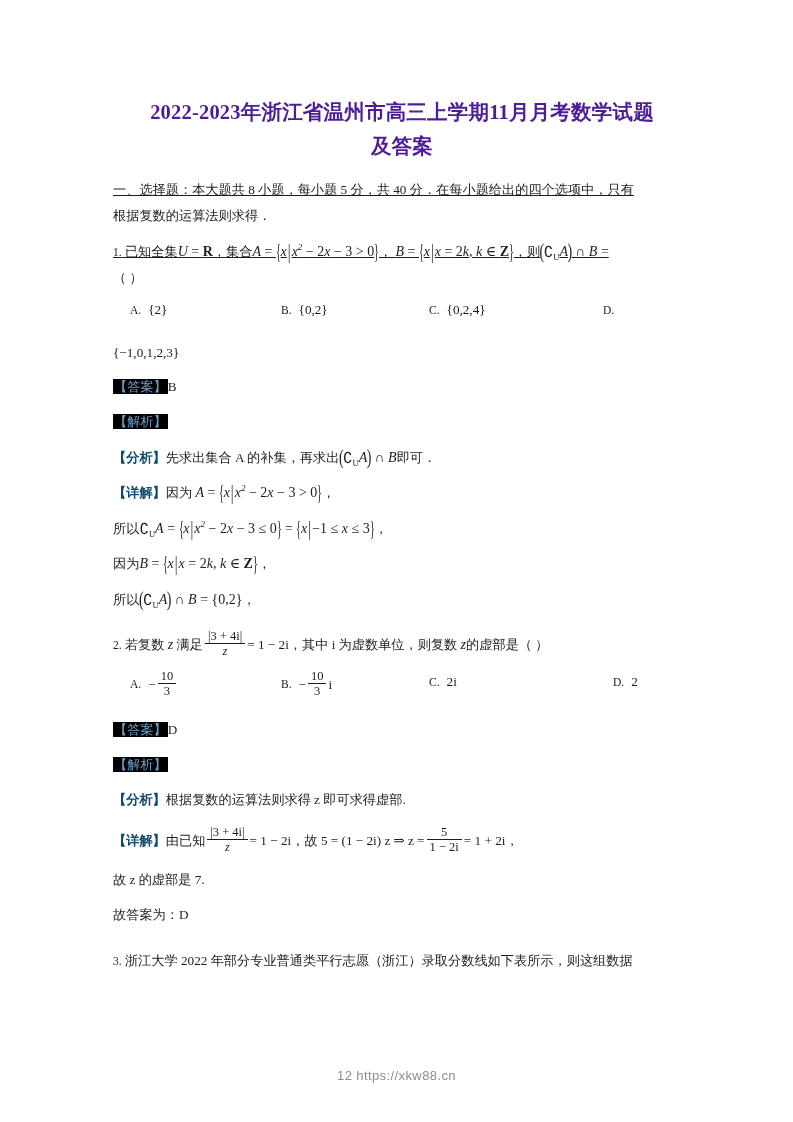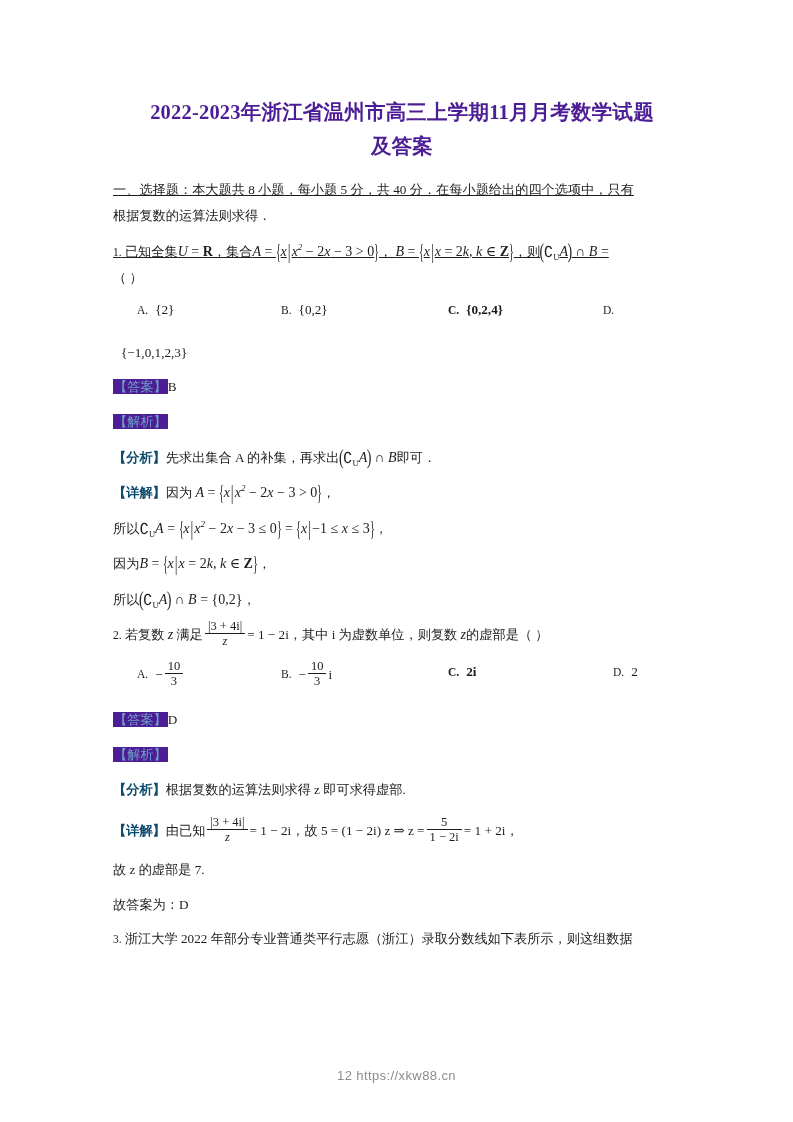--- a/index.html
+++ b/index.html
@@ -116,21 +116,21 @@
   .frac > .den {
     display: block;
     border-top: 1px solid #1d1d1d;
     padding: 0 3px;
   }
   .frac .m { font-size: 12.5px; }
 
   
   .tag {
     color: #6f9fc8;
-    background: #4c1d95;
+    background: #000000;
     font-weight: normal;
     padding: 0 1px;
   }
   .tag-dark {
     color: #0c4a6e;
     font-weight: bold;
   }
 
   
   .options {
@@ -143,26 +143,26 @@
   .options.tall { height: 40px; }
   .opt {
     position: absolute;
     top: 0;
     white-space: nowrap;
   }
   .opt .lab {
     font-size: 11.5px;
     margin-right: 7px;
   }
-  .opt-a { left: 24px; }
+  .opt-a { left: 17px; }
   .opt-b { left: 168px; }
-  .opt-c { left: 335px; font-weight: bold; }
+  .opt-c { left: 316px; }
   .opt-d { left: 490px; }
   .opt-wrap {
-    margin: 4px 0 0 8px;
+    margin: 4px 0 0 0;
     font-size: 13.2px;
     line-height: 24px;
   }
 
   
   .footer {
     position: absolute;
     left: 0;
     top: 1068px;
     width: 793px;
@@ -227,21 +227,21 @@
         <span>所以</span><span class="m"><span class="cmpl">∁</span><sub class="sb">U</sub><span style="font-style:italic">A</span><span class="mr">&nbsp;=&nbsp;</span><span class="brace">{</span>x<span class="vbar">|</span>x<sup class="exp">2</sup><span class="mr">&nbsp;−&nbsp;2</span>x<span class="mr">&nbsp;−&nbsp;3&nbsp;≤&nbsp;0</span><span class="brace">}</span><span class="mr">&nbsp;=&nbsp;</span><span class="brace">{</span>x<span class="vbar">|</span><span class="mr">−1&nbsp;≤&nbsp;</span>x<span class="mr">&nbsp;≤&nbsp;3</span><span class="brace">}</span></span><span>，</span>
       </p>
       <p class="para blk">
         <span>因为</span><span class="m">B<span class="mr">&nbsp;=&nbsp;</span><span class="brace">{</span>x<span class="vbar">|</span>x<span class="mr">&nbsp;=&nbsp;2</span>k<span class="mr">,&nbsp;</span>k<span class="mr">&nbsp;∈&nbsp;</span><span class="mb">Z</span><span class="brace">}</span></span><span>，</span>
       </p>
       <p class="para blk">
         <span>所以</span><span class="m"><span class="paren-big">(</span><span class="cmpl">∁</span><sub class="sb">U</sub><span style="font-style:italic">A</span><span class="paren-big">)</span><span class="mr">&nbsp;∩&nbsp;</span>B<span class="mr">&nbsp;=&nbsp;{0,2}</span></span><span>，</span>
       </p>
     </div>
 
-    <div class="blk" style="margin-top:6px">
+    <div class="blk" style="margin-top:16px">
       <p class="para">
         <span style="font-size:11.5px">2.</span>
         <span>若复数</span>&nbsp;<span class="m">z</span>&nbsp;<span>满足</span><span class="frac"><span class="num">|3 + 4i|</span><span class="den m">z</span></span><span>= 1 − 2i，其中 i 为虚数单位，则复数</span>&nbsp;<span class="m">z</span><span>的虚部是（     ）</span>
       </p>
 
       <div class="options" style="height:34px;margin-top:10px">
         <span class="opt opt-a">
           <span class="lab">A.</span><span>−</span><span class="frac"><span class="num">10</span><span class="den">3</span></span>
         </span>
         <span class="opt opt-b">
@@ -264,21 +264,21 @@
       <p class="para blk">
         <span class="tag-dark">【分析】</span><span>根据复数的运算法则求得 z 即可求得虚部.</span>
       </p>
       <p class="para blk" style="margin-top:12px">
         <span class="tag-dark">【详解】</span><span>由已知</span><span class="frac"><span class="num">|3 + 4i|</span><span class="den m">z</span></span><span>= 1 − 2i，故 5 = (1 − 2i) z ⇒ z =</span><span class="frac"><span class="num">5</span><span class="den">1 − 2i</span></span><span>= 1 + 2i，</span>
       </p>
       <p class="para blk" style="margin-top:12px">故 z 的虚部是 7.</p>
       <p class="para blk">故答案为：D</p>
     </div>
 
-    <div class="blk" style="margin-top:8px">
+    <div class="blk" style="margin-top:20px">
       <p class="para">
         <span style="font-size:11.5px">3.</span>
         <span>浙江大学 2022 年部分专业普通类平行志愿（浙江）录取分数线如下表所示，则这组数据</span>
       </p>
     </div>
 
   </div>
 
   <div class="footer">12 https://xkw88.cn</div>
 </div>

